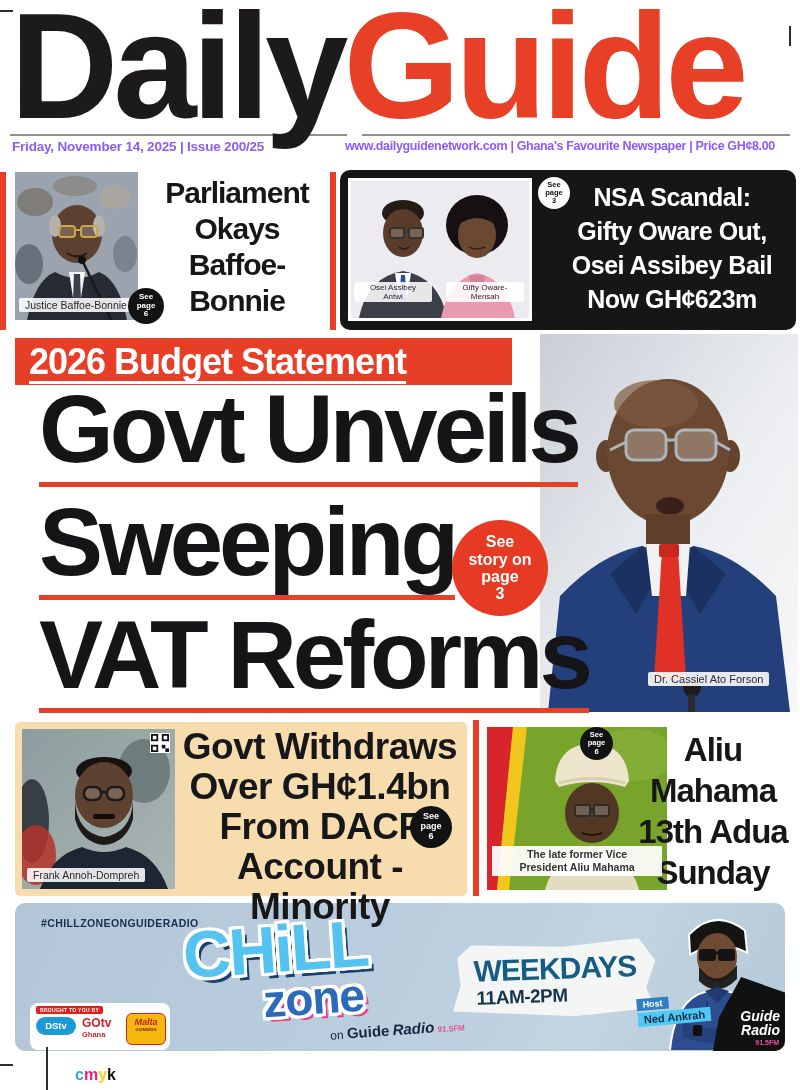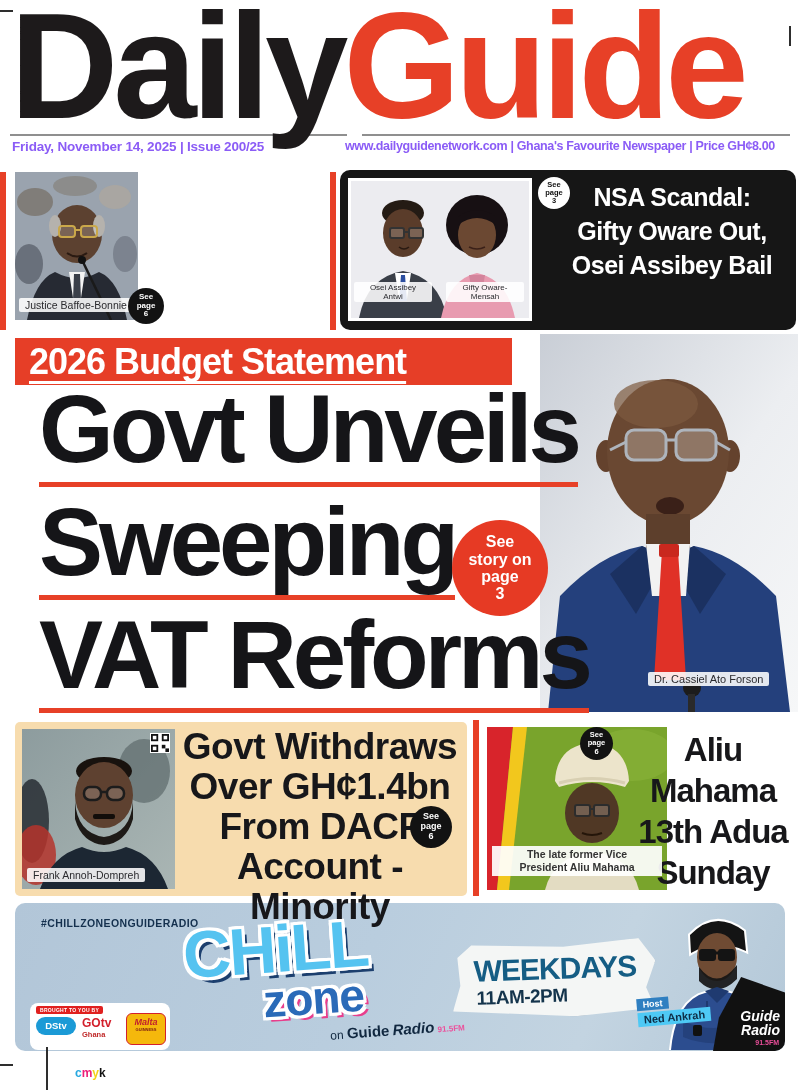--- a/index.html
+++ b/index.html
@@ -92,21 +92,21 @@
   .hosttag .h1{display:inline-block;background:#2f7fc1;color:#fff;font-size:9px;font-weight:bold;padding:1px 6px;}
   .hosttag .h2{display:block;background:#4ec9f5;color:#0e2d45;font-size:11px;font-weight:bold;padding:1px 6px;margin-top:1px;}
   .gr-corner{left:698px;top:74px;width:74px;height:74px;background:#111;
              clip-path:polygon(38% 0,100% 22%,100% 100%,0 100%,8% 55%);z-index:8;}
   .gr-corner .t{position:absolute;right:7px;bottom:14px;text-align:right;color:#fff;font-size:14px;
                 font-weight:bold;font-style:italic;line-height:14px;}
   .gr-corner .f{position:absolute;right:8px;bottom:5px;color:#ec4f9b;font-size:7px;font-weight:bold;}
 
   
   .crop{background:#2e2e2e;z-index:10;}
-  .cmyk{left:75px;top:1066px;font-size:12px;font-weight:bold;z-index:10;}
+  .cmyk{left:75px;top:1066px;font-size:16px;font-weight:bold;z-index:10;}
   .cmyk .c{color:#2aa9e0;} .cmyk .m{color:#ec1e79;} .cmyk .y{color:#f4d019;} .cmyk .k{color:#111;}
 </style>
 </head>
 <body>
 
 <div id="page">
 
   <div class="abs crop" style="left:0;top:10px;width:13px;height:2px;"></div>
   <div class="abs crop" style="left:789px;top:26px;width:2px;height:20px;"></div>
   <div class="abs crop" style="left:46px;top:1047px;width:2px;height:43px;"></div>
@@ -136,20 +136,26 @@
       <line x1="60" y1="58" x2="66" y2="58" stroke="#caa84a" stroke-width="2"></line>
       <path d="M52,81 Q62,88 72,81" stroke="#2a1a12" stroke-width="2" fill="none"></path>
       <path d="M12,148 Q20,108 40,100 Q62,112 84,100 Q104,108 112,148 Z" fill="#262a33"></path>
       <polygon points="54,100 70,100 66,126 58,126" fill="#f4f4f4"></polygon>
       <polygon points="59,102 65,102 66,128 58,128" fill="#3a3f49"></polygon>
       <line x1="96" y1="148" x2="68" y2="90" stroke="#1a1a1a" stroke-width="2.5"></line>
       <circle cx="67" cy="88" r="4" fill="#111"></circle>
     </svg>
   </div>
   <div class="abs caption" style="left:19px;top:298px;">Justice Baffoe-Bonnie</div>
+  <div class="abs tl-headline">
+    <div>Parliament</div>
+    <div>Okays</div>
+    <div>Baffoe-</div>
+    <div>Bonnie</div>
+  </div>
   <div class="abs badge black" style="left:128px;top:288px;width:36px;height:36px;font-size:8px;">
     <span>See</span>
     <span>page</span>
     <span>6</span>
   </div>
 
   <div class="abs redbar" style="left:330px;top:172px;width:6px;height:158px;"></div>
   <div class="abs nsa-panel"></div>
   <div class="abs photo" style="left:348px;top:178px;width:184px;height:143px;border:3px solid #fff;box-sizing:border-box;z-index:2;">
     <svg viewBox="0 0 178 137">
@@ -181,20 +187,21 @@
   </div>
   <div class="abs badge white" style="left:538px;top:177px;width:32px;height:32px;font-size:7.5px;">
     <span>See</span>
     <span>page</span>
     <span>3</span>
   </div>
   <div class="abs nsa-headline">
     <div>NSA Scandal:</div>
     <div>Gifty Oware Out,</div>
     <div>Osei Assibey Bail</div>
+    <div>Now GH¢623m</div>
   </div>
 
   <div class="abs photo" style="left:540px;top:334px;width:258px;height:378px;">
     <svg viewBox="0 0 258 378">
       <defs>
         <linearGradient id="fg" x1="0" y1="0" x2="1" y2="1">
           <stop offset="0" stop-color="#c9ced6"></stop>
             <stop offset=".55" stop-color="#eceef1"></stop>
             <stop offset="1" stop-color="#f6f7f8"></stop>
         </linearGradient>

